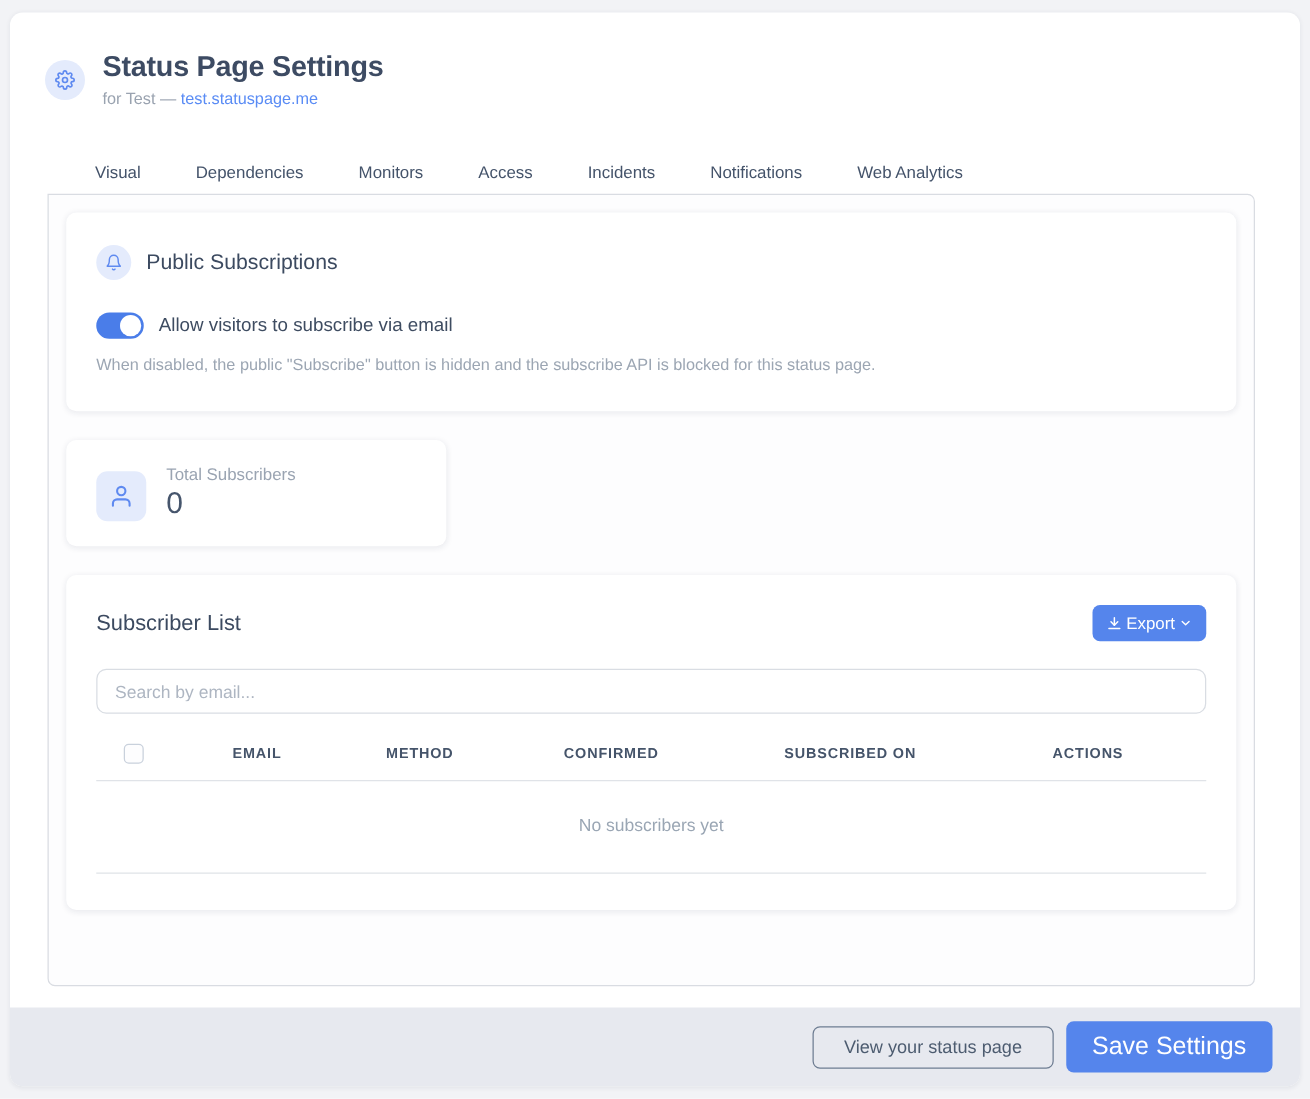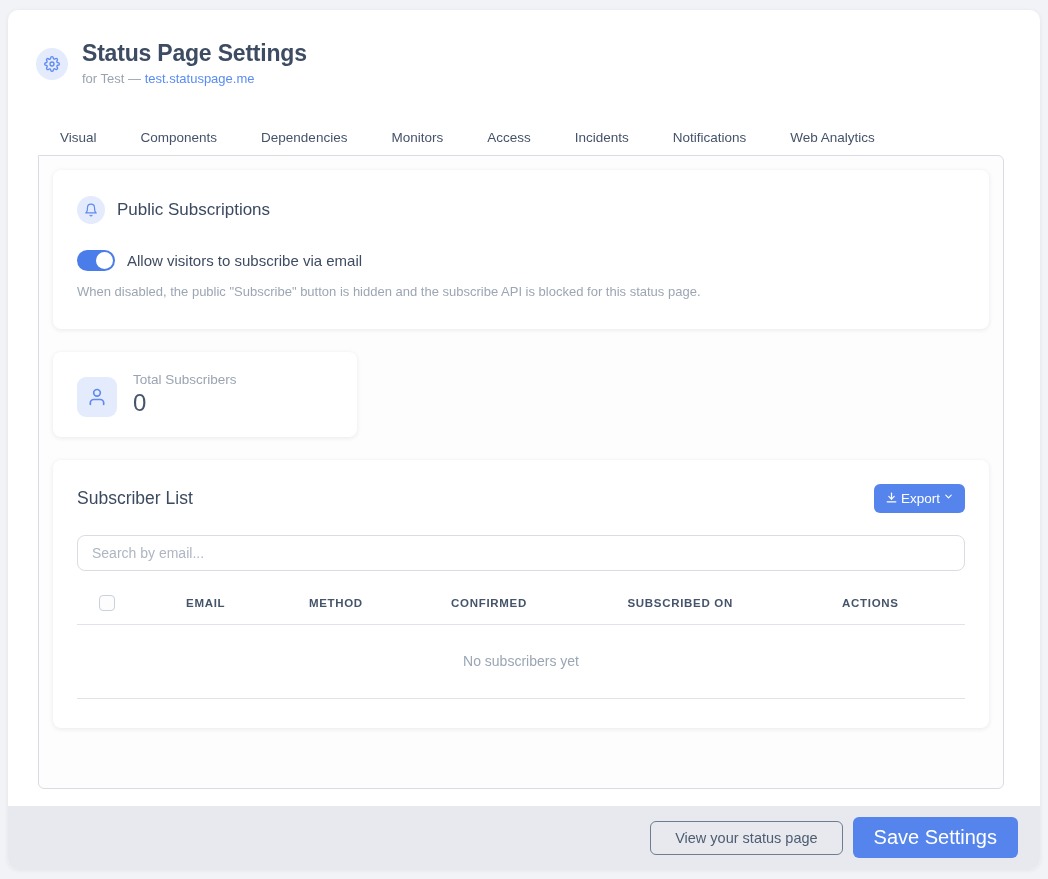--- a/index.html
+++ b/index.html
@@ -21,21 +21,21 @@
     width:32px; height:32px; border-radius:50%;
     background:#e4ebfc; color:#5f8af0;
     display:flex; align-items:center; justify-content:center;
     font-size:15px; margin-top:8px; flex:0 0 auto;
   }
   .hdr-text { margin-left:14px; }
   .hdr-title { font-size:23px; font-weight:600; color:#3d4b63; letter-spacing:-0.2px; }
   .hdr-sub { font-size:13px; color:#9aa3b0; margin-top:4px; }
   .hdr-sub a { color:#5a8cf5; text-decoration:none; }
   
-  .tabs1 { display:flex; margin-top:34px; padding:0 30px 0 30px; }
+  .tabs1 { display:flex; margin-top:34px; padding:0 30px 0 46px; }
   .tab1 { padding:10px 22px; font-size:13.5px; color:#44536a; cursor:pointer; white-space:nowrap; }
   .tabs2 { display:flex; padding:0 30px; position:relative; z-index:2; }
   .tab2 { padding:11px 32px; font-size:13.5px; color:#44536a; cursor:pointer; white-space:nowrap;
           border:1px solid transparent; margin-bottom:-1px; }
   .tab2.active {
     background:#ffffff; border:1px solid #d9dce2; border-bottom:1px solid #fdfdfe;
     border-radius:8px 8px 0 0;
   }
   
   .panel {
@@ -73,21 +73,21 @@
     display:flex; align-items:center; justify-content:center; flex:0 0 auto;
   }
   .stat-text { margin-left:16px; }
   .stat-label { font-size:13.5px; color:#9aa4b2; }
   .stat-value { font-size:24px; color:#46556c; margin-top:2px; }
   
   .sl-card { margin-top:23px; padding:24px 24px 29px 24px; }
   .sl-head { display:flex; align-items:center; justify-content:space-between; }
   .sl-title { font-size:17.5px; font-weight:500; color:#3c4a60; }
   .btn-export {
-    display:inline-flex; gap:3px;
+    display:inline-flex; align-items:center; gap:3px;
     background:#5585ec; color:#ffffff; border:none; border-radius:6px;
     font-family:inherit; font-size:13.5px; padding:7px 11px; cursor:pointer;
   }
   .search-input {
     width:100%; height:36px; margin-top:22px;
     border:1px solid #d9dde3; border-radius:8px;
     padding:0 14px; font-family:inherit; font-size:14px; color:#43526a;
     outline:none; background:#ffffff;
   }
   .search-input::placeholder { color:#aeb6c2; }
@@ -137,21 +137,20 @@
       <div class="hdr-title">Status Page Settings</div>
       <div class="hdr-sub">
         <span>for Test —</span>
         <a href="#">test.statuspage.me</a>
       </div>
     </div>
   </div>
 
   <nav class="tabs1">
     <span class="tab1">Visual</span>
-    <span class="tab1">Components</span>
     <span class="tab1">Dependencies</span>
     <span class="tab1">Monitors</span>
     <span class="tab1">Access</span>
     <span class="tab1">Incidents</span>
     <span class="tab1">Notifications</span>
     <span class="tab1">Web Analytics</span>
   </nav>
 
 
   <div class="panel">

